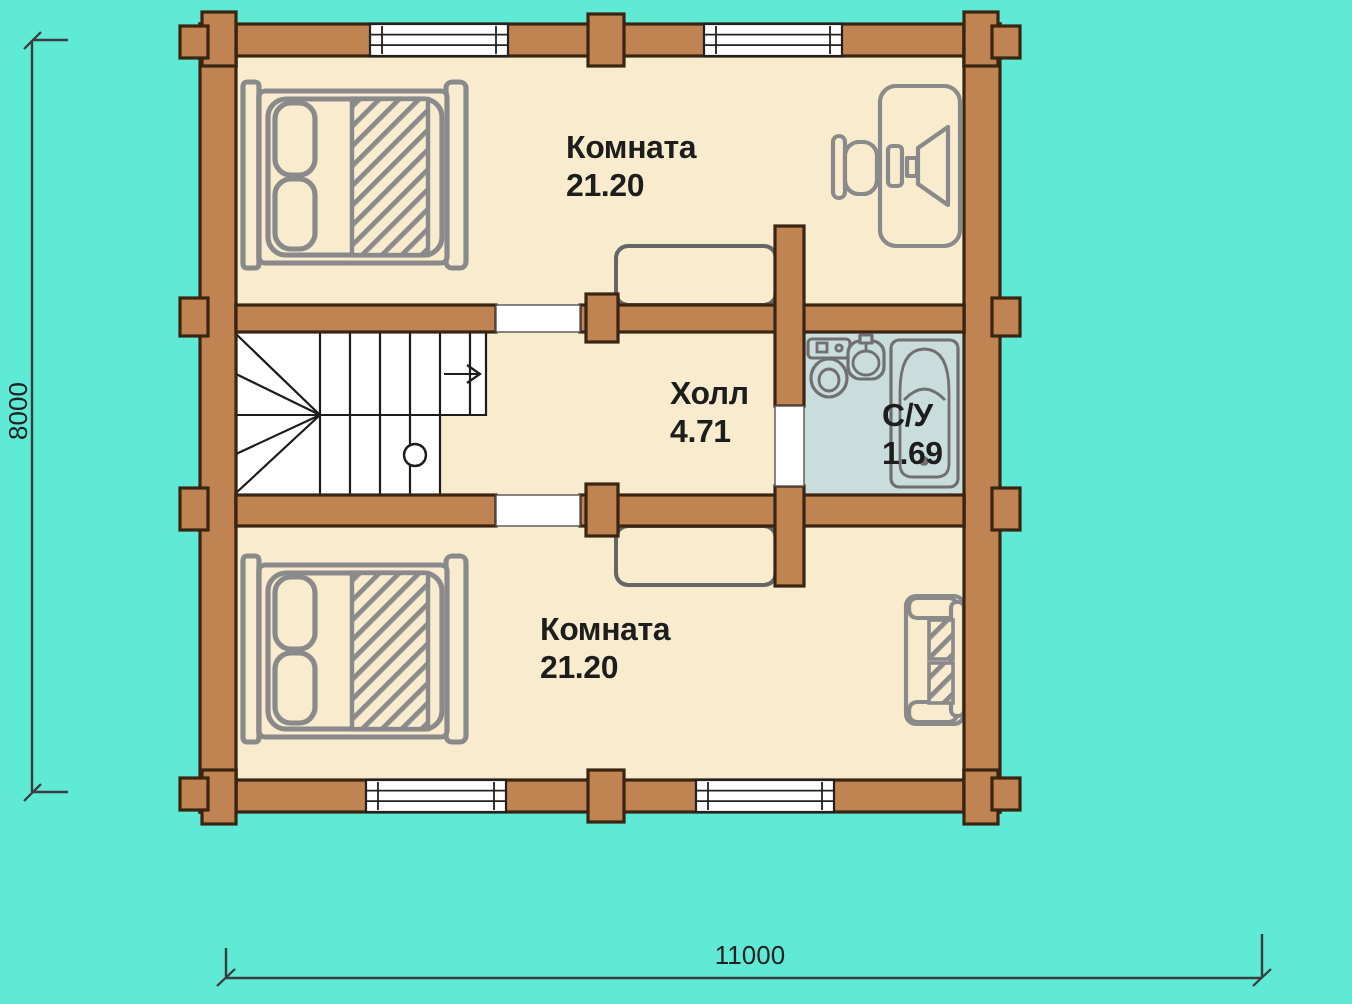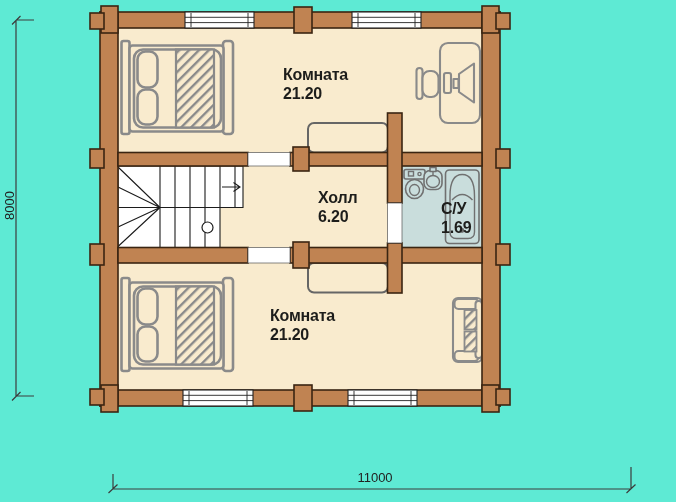--- a/index.html
+++ b/index.html
@@ -190,23 +190,23 @@
   </g>
   <g>
     <path class="dim" d="M113,489 H631 M113,474 V489 M631,467 V489 M108.5,493 L117.5,484.5 M626.5,493 L635.5,484.5"></path>
   </g>
 </svg>
 
 <div class="lbl" style="left:283px;top:65px">
   <div>Комната</div>
   <div>21.20</div>
 </div>
-<div class="lbl" style="left:318px;top:188px">
+<div class="lbl" style="left:335px;top:188px">
   <div>Холл</div>
-  <div>6.20</div>
+  <div>4.71</div>
 </div>
 <div class="lbl" style="left:441px;top:199px">
   <div>С/У</div>
   <div>1.69</div>
 </div>
 <div class="lbl" style="left:270px;top:306px">
   <div>Комната</div>
   <div>21.20</div>
 </div>
 <div class="dimlbl dim-left">8000</div>

